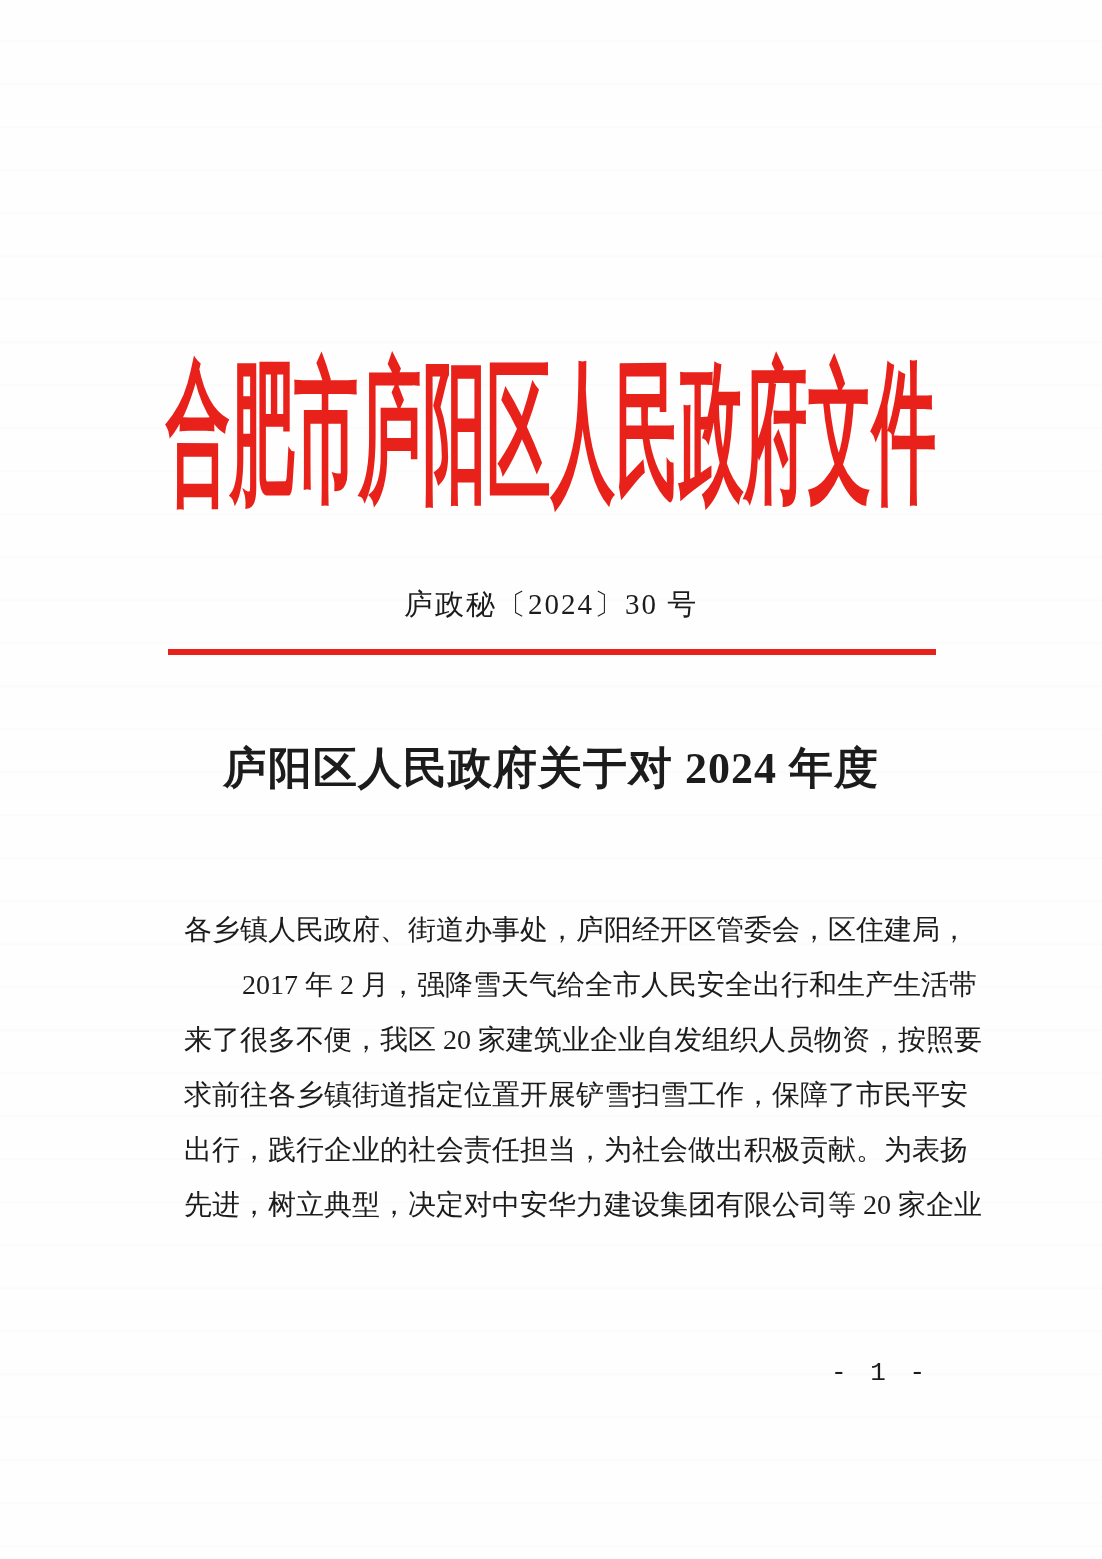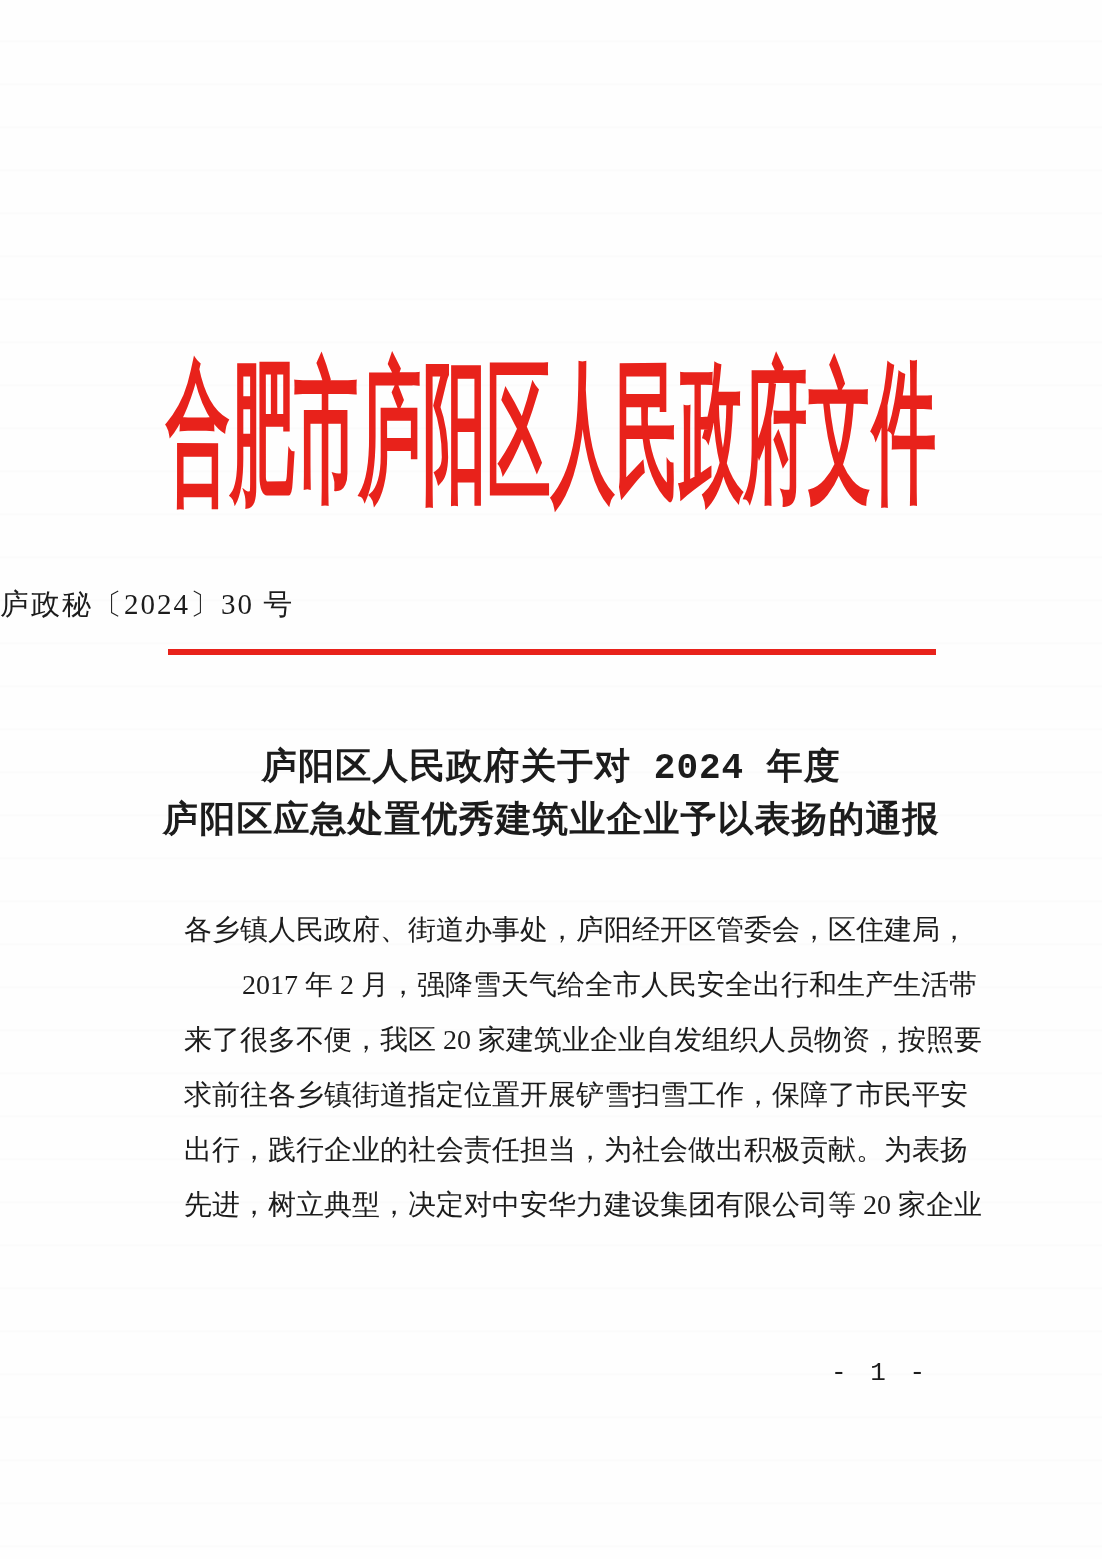--- a/index.html
+++ b/index.html
@@ -42,21 +42,21 @@
     white-space: nowrap;
   }
   .banner span { white-space: pre; }
 
   
   .doc-number {
     position: absolute;
     top: 585px;
     left: 0;
     width: 100%;
-    text-align: left;
+    text-align: center;
     font-size: 29px;
     letter-spacing: 2px;
   }
 
   
   .red-line {
     position: absolute;
     top: 649px;
     left: 168px;
     width: 768px;
@@ -65,24 +65,23 @@
   }
 
   
   .doc-title {
     position: absolute;
     top: 742px;
     left: 96px;
     width: 910px;
     text-align: center;
     font-weight: bold;
-    font-size: 36px;
+    font-size: 44px;
     line-height: 53px;
     letter-spacing: 1px;
-    font-family: Liberation Mono, monospace;
   }
 
   
   .body-text {
     position: absolute;
     top: 902px;
     left: 184px;
     width: 756px;
     font-size: 28px;
   }
@@ -132,21 +131,20 @@
       <span>文</span>
       <span>件</span>
     </div>
 
   <div class="doc-number">庐政秘〔2024〕30 号</div>
 
   <div class="red-line"></div>
 
   <div class="doc-title">
     <div>庐阳区人民政府关于对 2024 年度</div>
-    <div>庐阳区应急处置优秀建筑业企业予以表扬的通报</div>
   </div>
 
   <div class="body-text">
     <div class="line justify">
         <span>各</span>
         <span>乡</span>
         <span>镇</span>
         <span>人</span>
         <span>民</span>
         <span>政</span>

